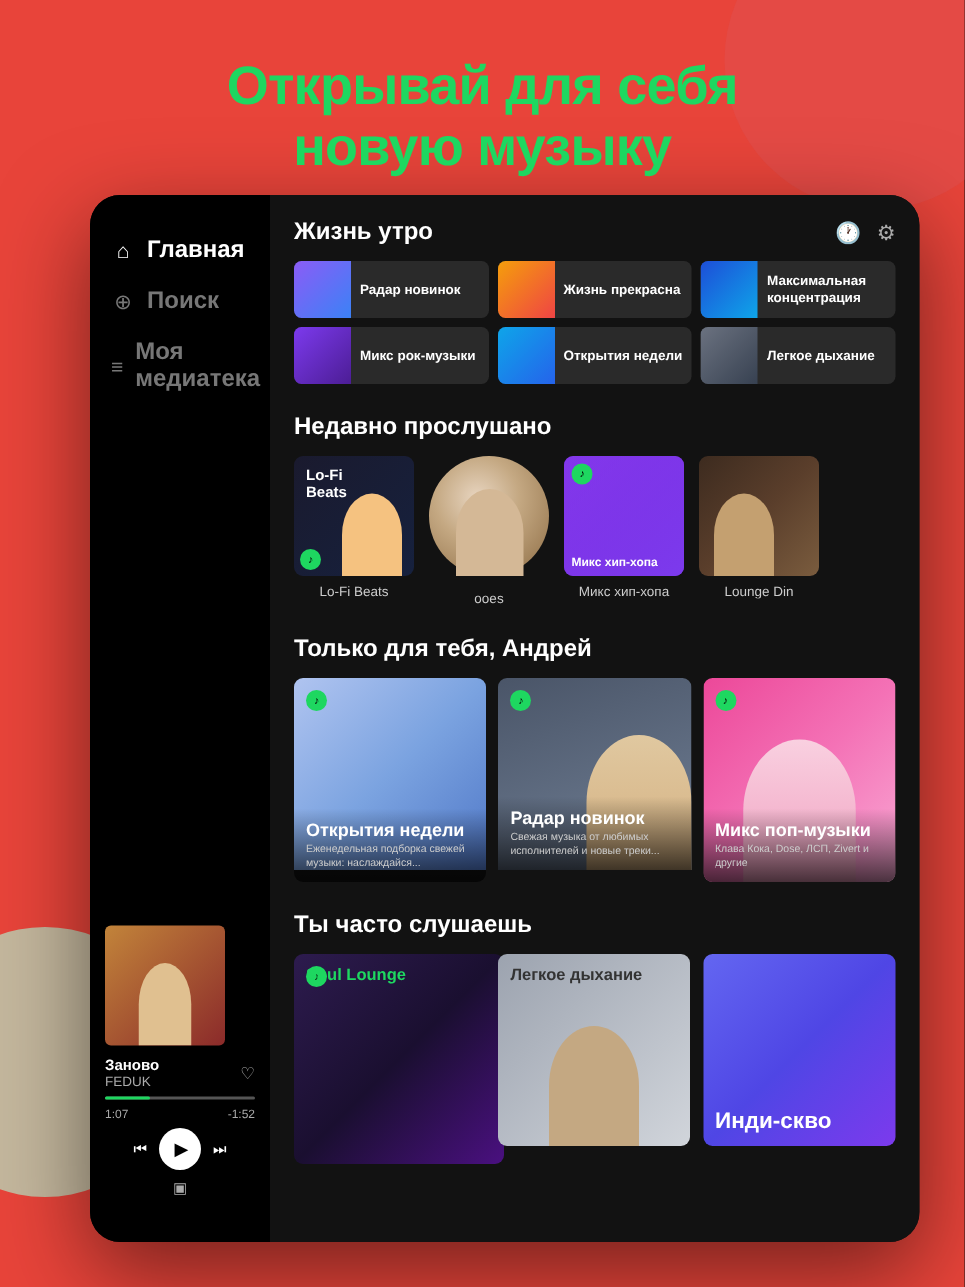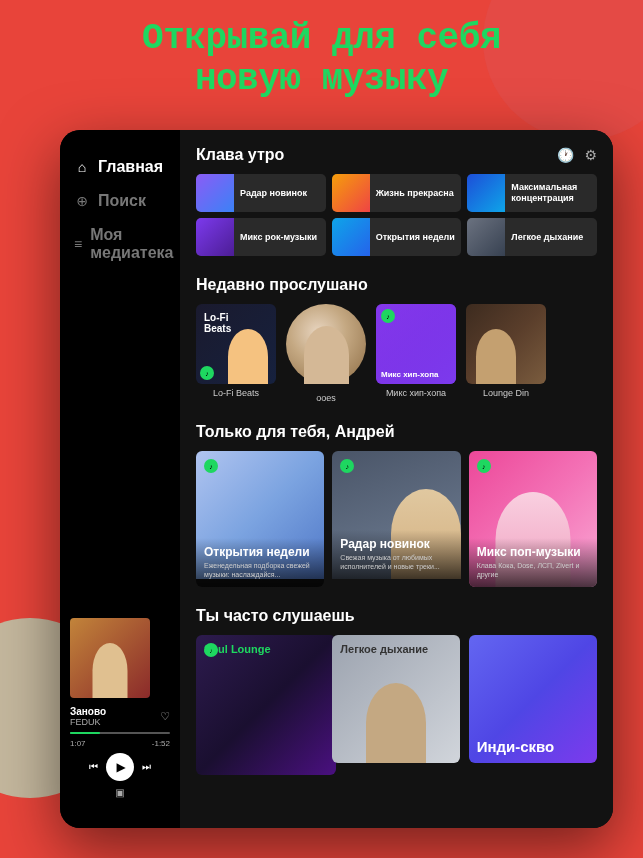--- a/index.html
+++ b/index.html
@@ -30,26 +30,25 @@
       width: 180px;
       height: 180px;
       background: #b5e8c8;
       border-radius: 50%;
       opacity: 0.7;
     }
 
     
     .header-text {
       position: absolute;
-      top: 18px;
+      top: 36px;
       left: 0;
       right: 0;
       text-align: center;
       z-index: 10;
-      font-family: Liberation Mono, monospace;
     }
     .header-text h1 {
       font-size: 36px;
       font-weight: 900;
       color: #1ed760;
       line-height: 1.15;
       letter-spacing: -0.5px;
     }
 
     
@@ -501,21 +500,21 @@
       </div>
       <div class="device-icon">
         <span>▣</span>
       </div>
     </div>
   </div>
 
   <div class="main-content">
 
     <div class="section-header">
-      <span class="section-title">Клава утро</span>
+      <span class="section-title">Жизнь утро</span>
       <div class="header-icons">
         <span class="header-icon">🕐</span>
         <span class="header-icon">⚙</span>
       </div>
     </div>
 
     <div class="quick-grid">
       <div class="quick-item">
         <div class="quick-item-thumb thumb-radar"></div>
         <span class="quick-item-label">Радар новинок</span>

